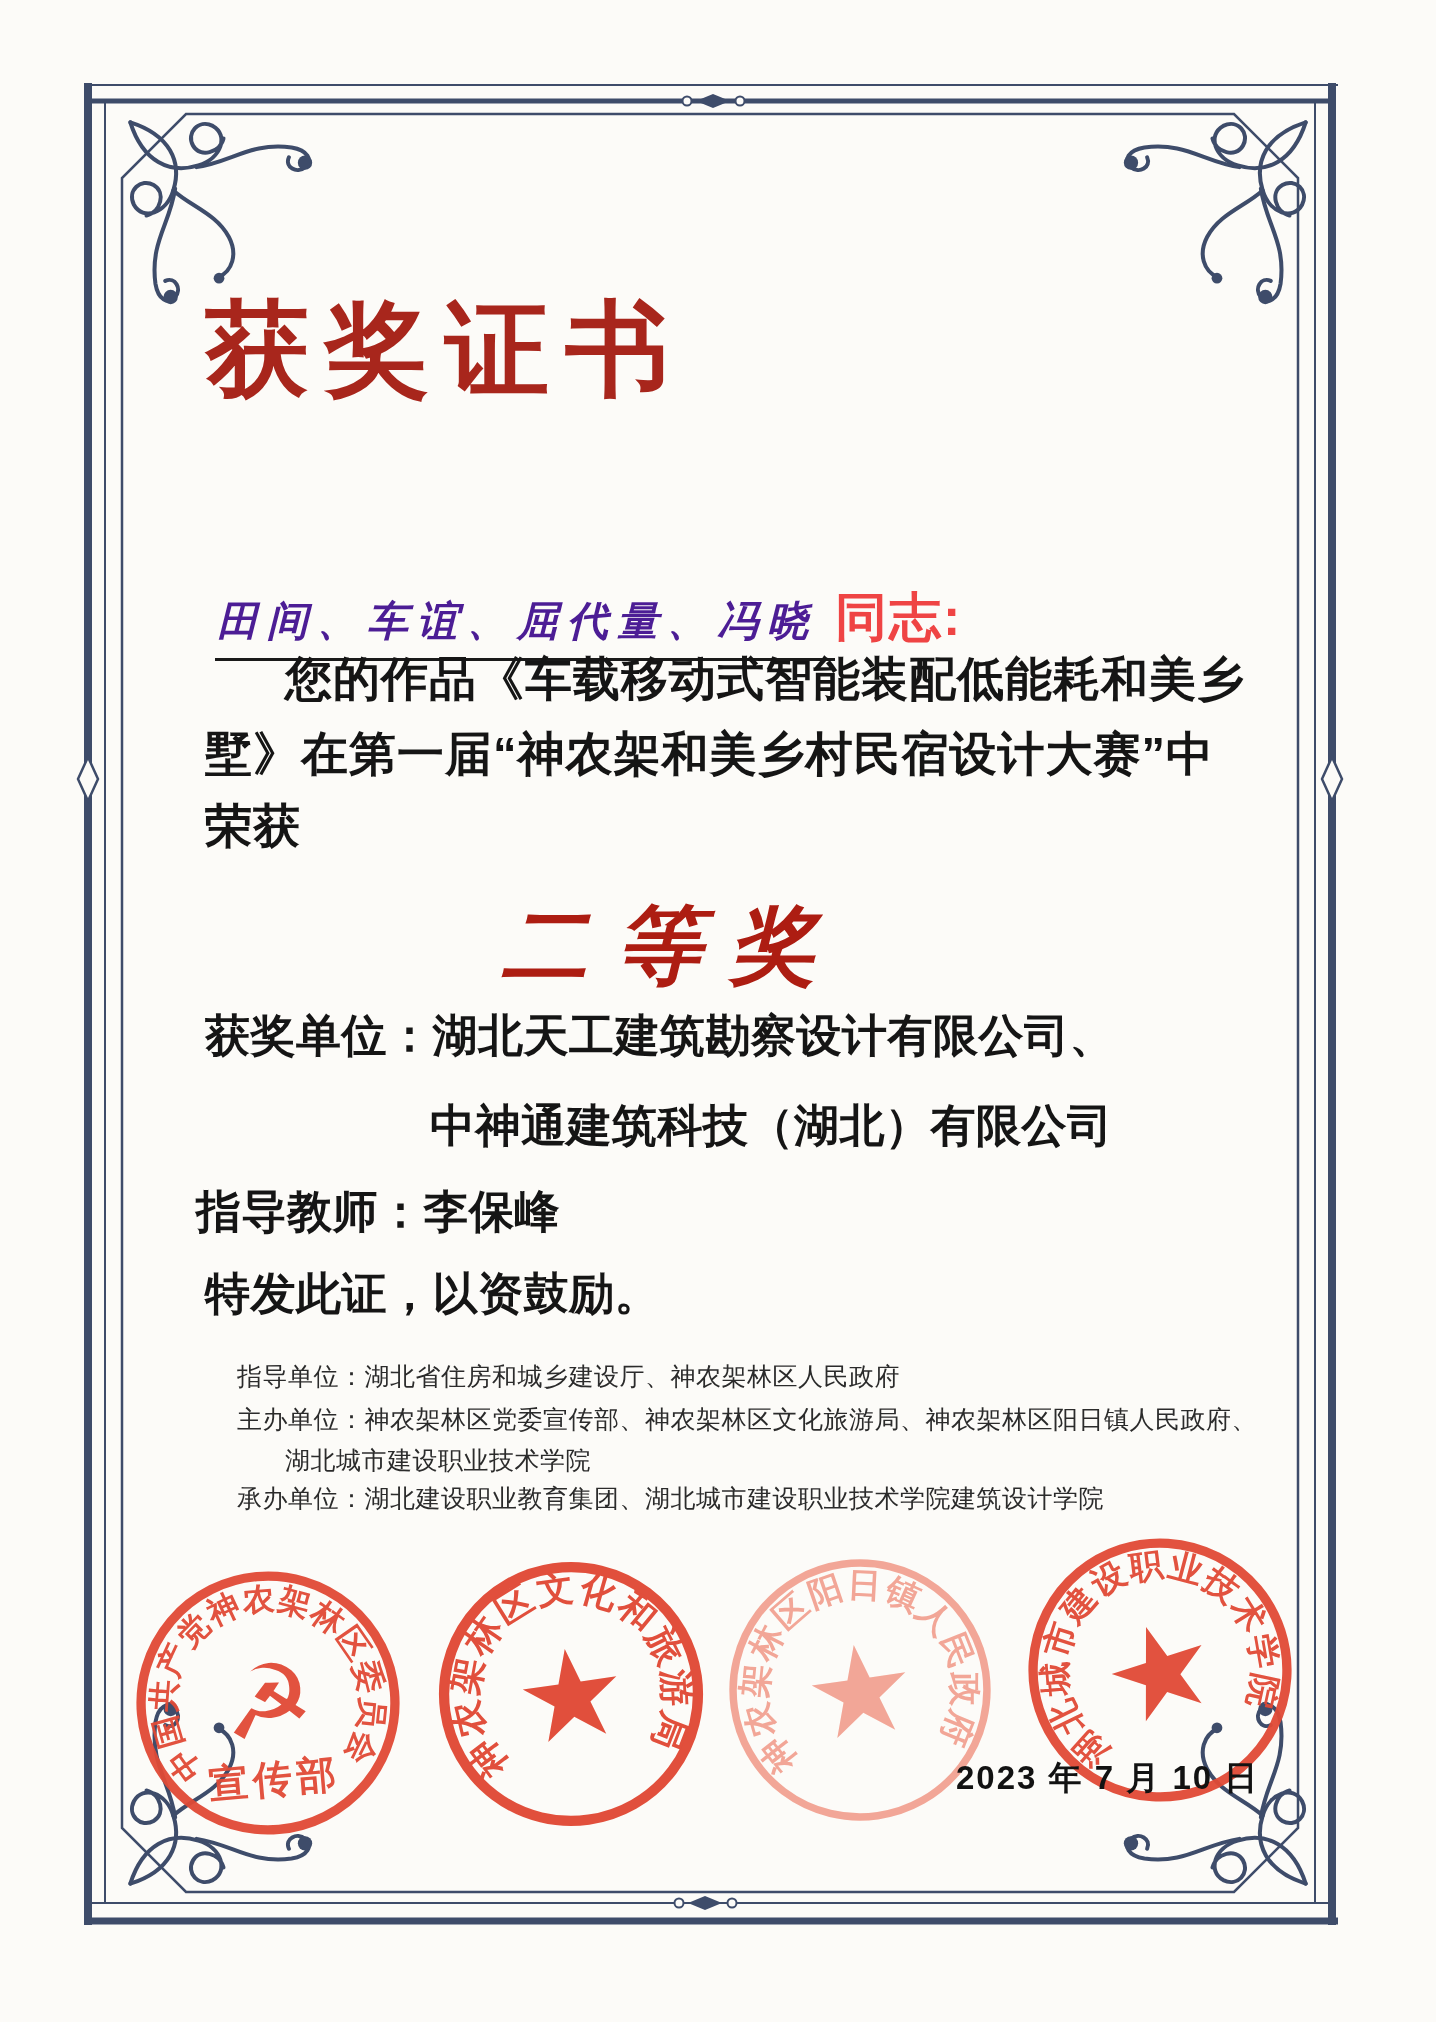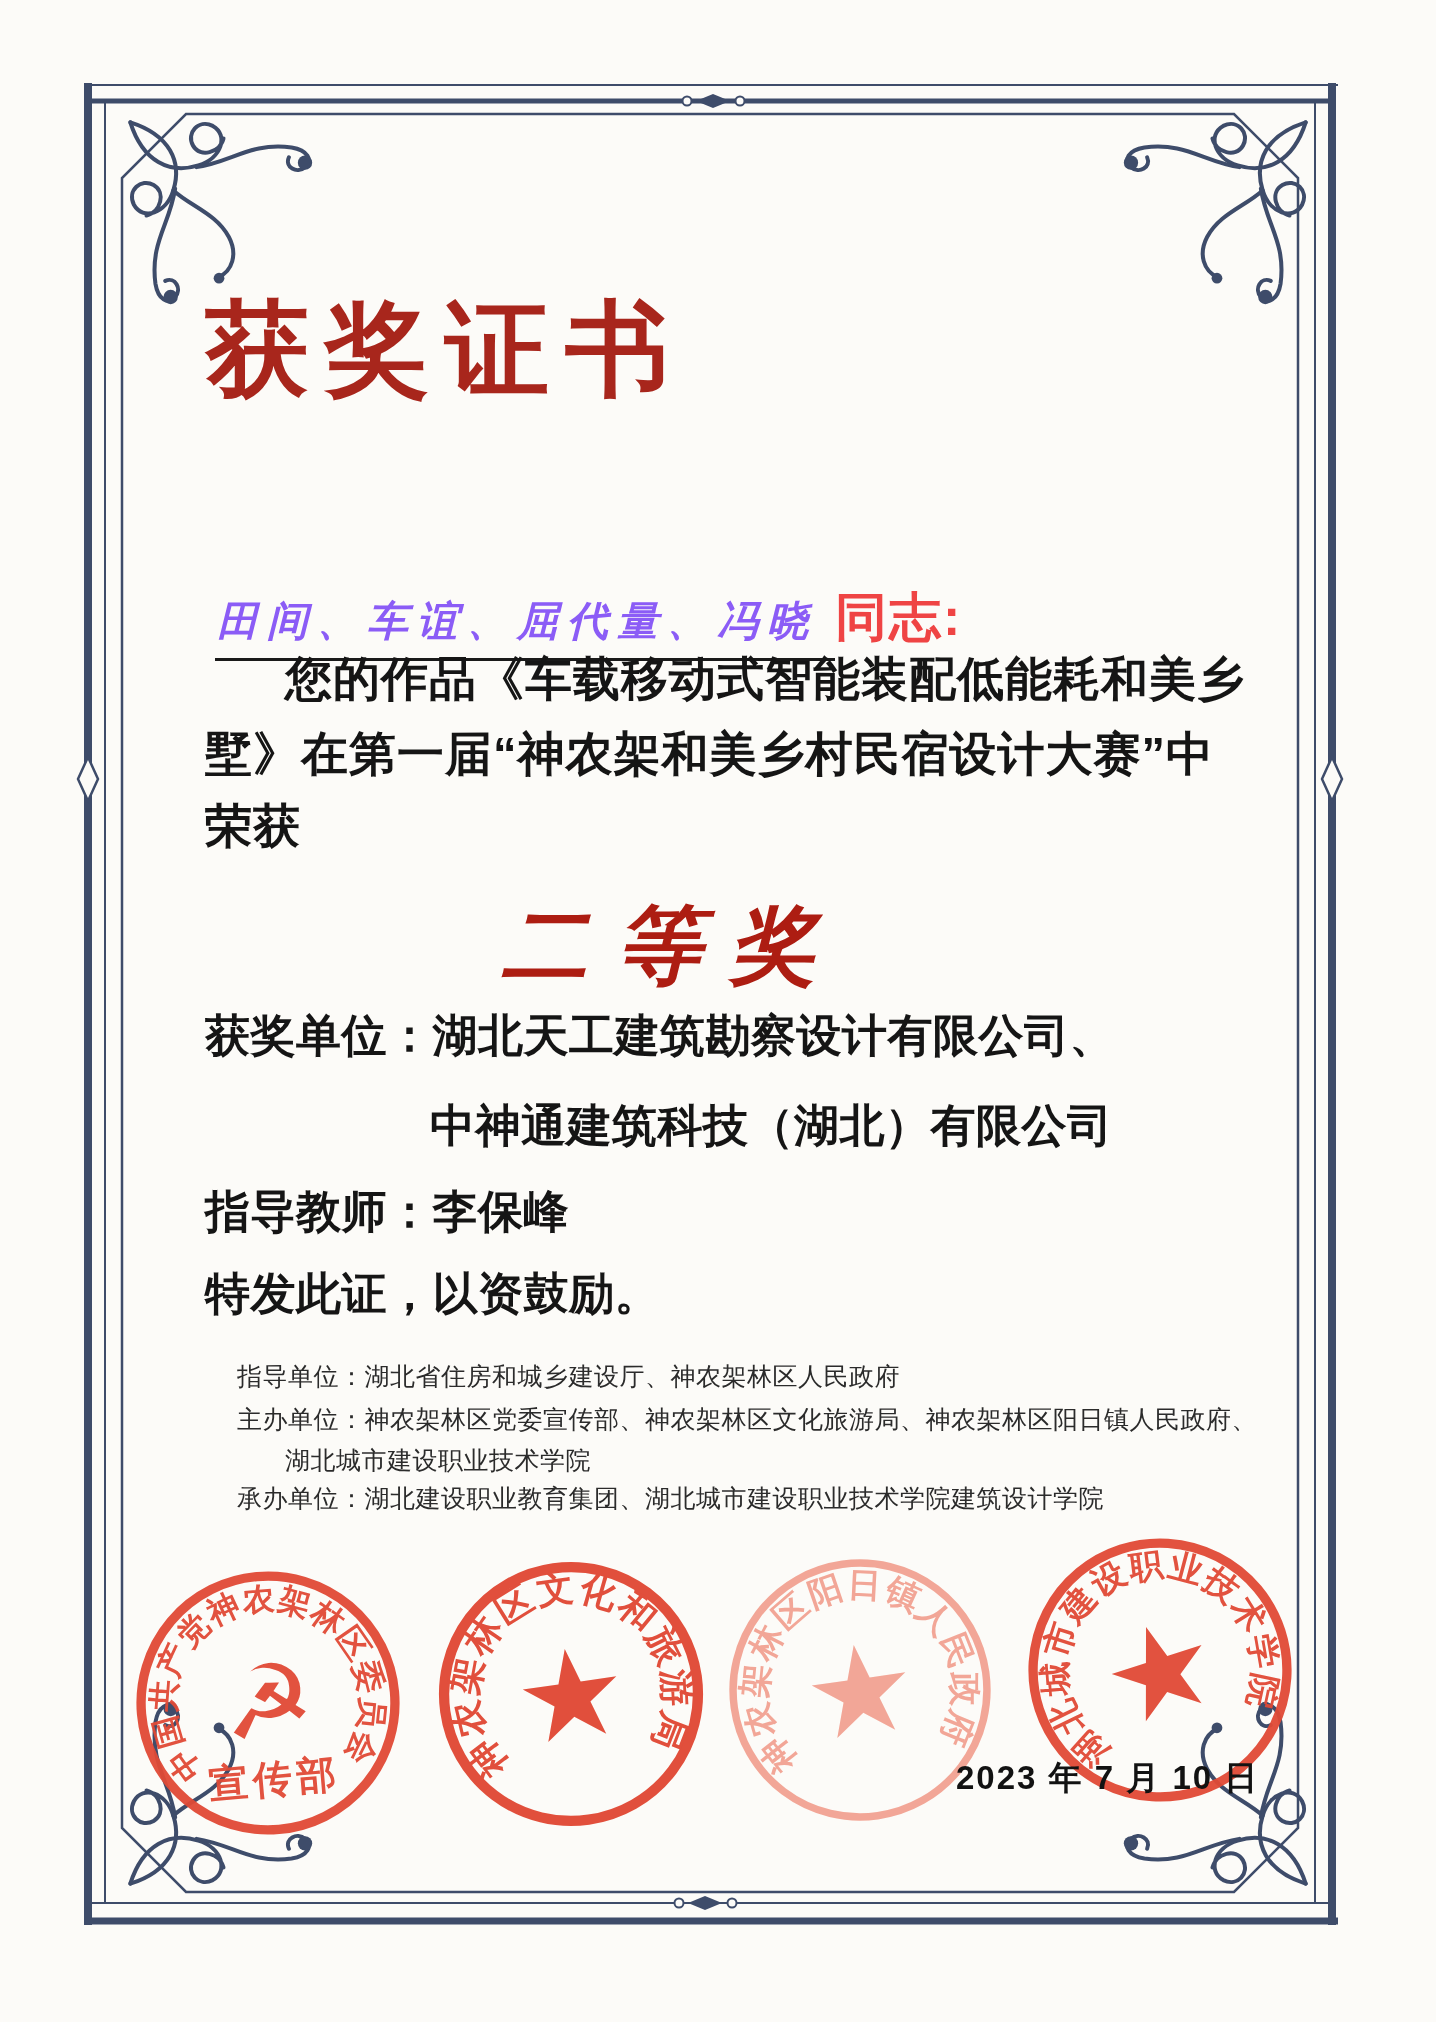--- a/index.html
+++ b/index.html
@@ -17,21 +17,21 @@
   .title{
     left:205px;top:292px;width:935px;text-align:left;
     font-family:"DejaVu Serif","Liberation Serif",serif;
     font-size:104px;font-weight:700;color:var(--title-red);
     letter-spacing:16px;line-height:1.1;
   }
   .salutation{left:215px;top:546px;white-space:nowrap;}
   .names{
     display:inline-block;
     font-family:"DejaVu Serif","Liberation Serif",serif;
-    font-style:italic;font-weight:700;font-size:41px;color:#8b5cf6;
+    font-style:italic;font-weight:700;font-size:41px;color:#4c1d95;
     letter-spacing:9px;border-bottom:3px solid #1a1a1a;
     padding:0 18px 9px 2px;min-width:575px;margin-top:48px;
   }
   .suffix{font-size:52px;font-weight:700;color:#ef4444;letter-spacing:2px;}
   .bodyline{
     left:205px;width:945px;font-size:47px;font-weight:700;color:var(--ink);
     letter-spacing:1px;line-height:1.15;white-space:nowrap;
   }
   .body-l1{top:652px;padding-left:80px;}
   .body-l2{top:727px;}
@@ -39,21 +39,21 @@
   .award{
     left:205px;top:860px;width:935px;text-align:center;
     font-family:"DejaVu Serif","Liberation Serif",serif;
     font-style:italic;font-weight:700;font-size:86px;color:var(--award-red);
     letter-spacing:28px;
     margin-top:28px;
   }
   .mainline{font-size:45px;font-weight:700;color:var(--ink);white-space:nowrap;letter-spacing:0.5px;}
   .winners-1{left:205px;top:1006px;}
   .winners-2{left:430px;top:1096px;}
-  .advisor{left:205px;top:1182px;}
+  .advisor{left:196px;top:1182px;}
   .closing{left:205px;top:1264px;}
   .orgline{font-size:25px;font-weight:400;color:#2b2b2b;white-space:nowrap;letter-spacing:0.5px;}
   .org-guidance{left:237px;top:1360px;}
   .org-host{left:237px;top:1403px;}
   .org-host2{left:285px;top:1444px;}
   .org-organizer{left:237px;top:1482px;}
   .date{left:956px;top:1756px;font-size:33px;font-weight:700;color:#121212;z-index:20;letter-spacing:2px;white-space:nowrap;}
 </style>
 </head>
 <body style="--title-red: #a8261c; --award-red: #ad1d12; --border-blue: #3e4c6a; --ink: #151515;">

